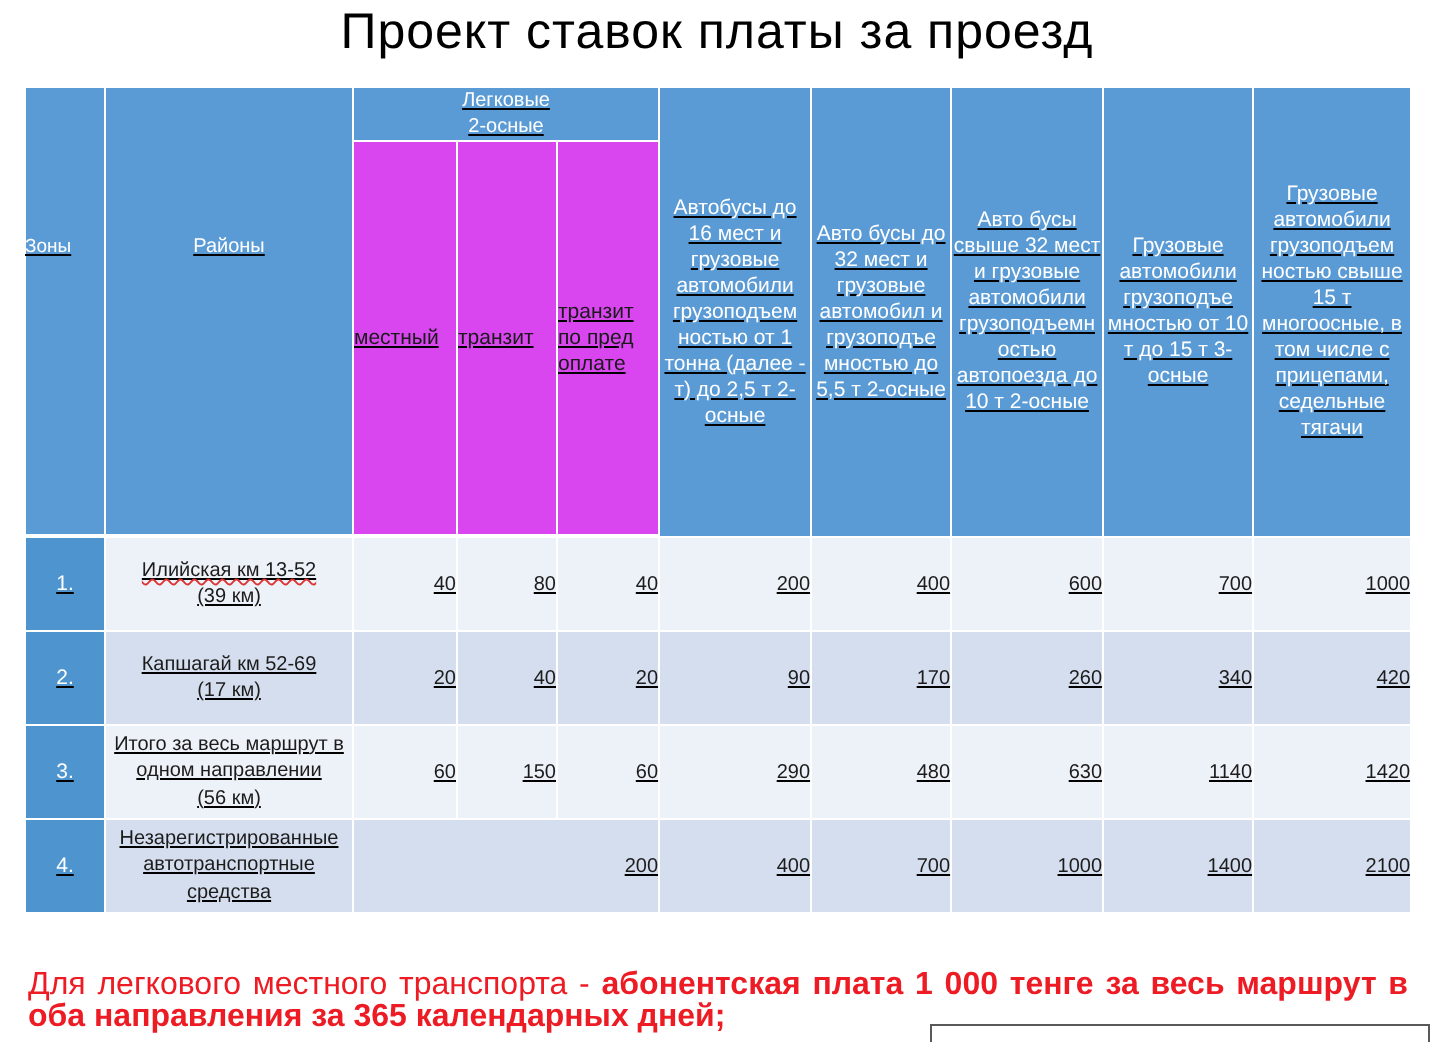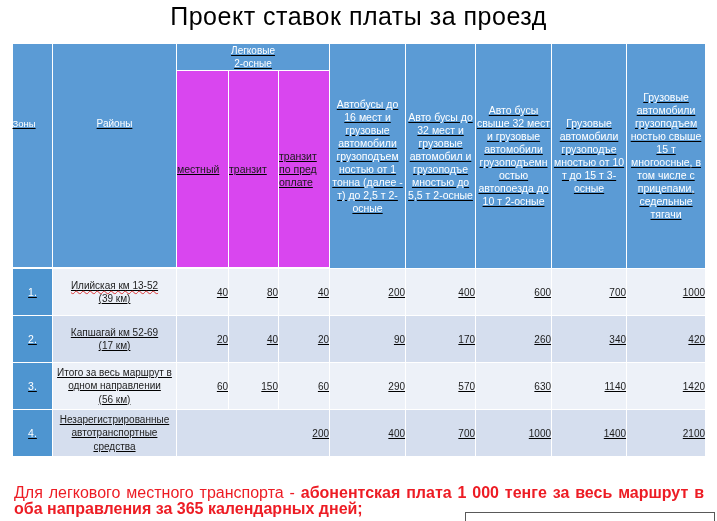--- a/index.html
+++ b/index.html
@@ -227,21 +227,21 @@
     <tr class="rowA">
       <td class="zone-cell">3.</td>
       <td class="dcell name-cell">
         <span>Итого за весь маршрут в одном направлении</span><br>
         <span>(56 км)</span>
       </td>
       <td class="dcell">60</td>
       <td class="dcell">150</td>
       <td class="dcell">60</td>
       <td class="dcell">290</td>
-      <td class="dcell">570</td>
+      <td class="dcell">480</td>
       <td class="dcell">630</td>
       <td class="dcell">1140</td>
       <td class="dcell">1420</td>
     </tr>
 
     <tr class="rowB">
       <td class="zone-cell">4.</td>
       <td class="dcell name-cell">
         <span>Незарегистрированные автотранспортные средства</span>
       </td>

